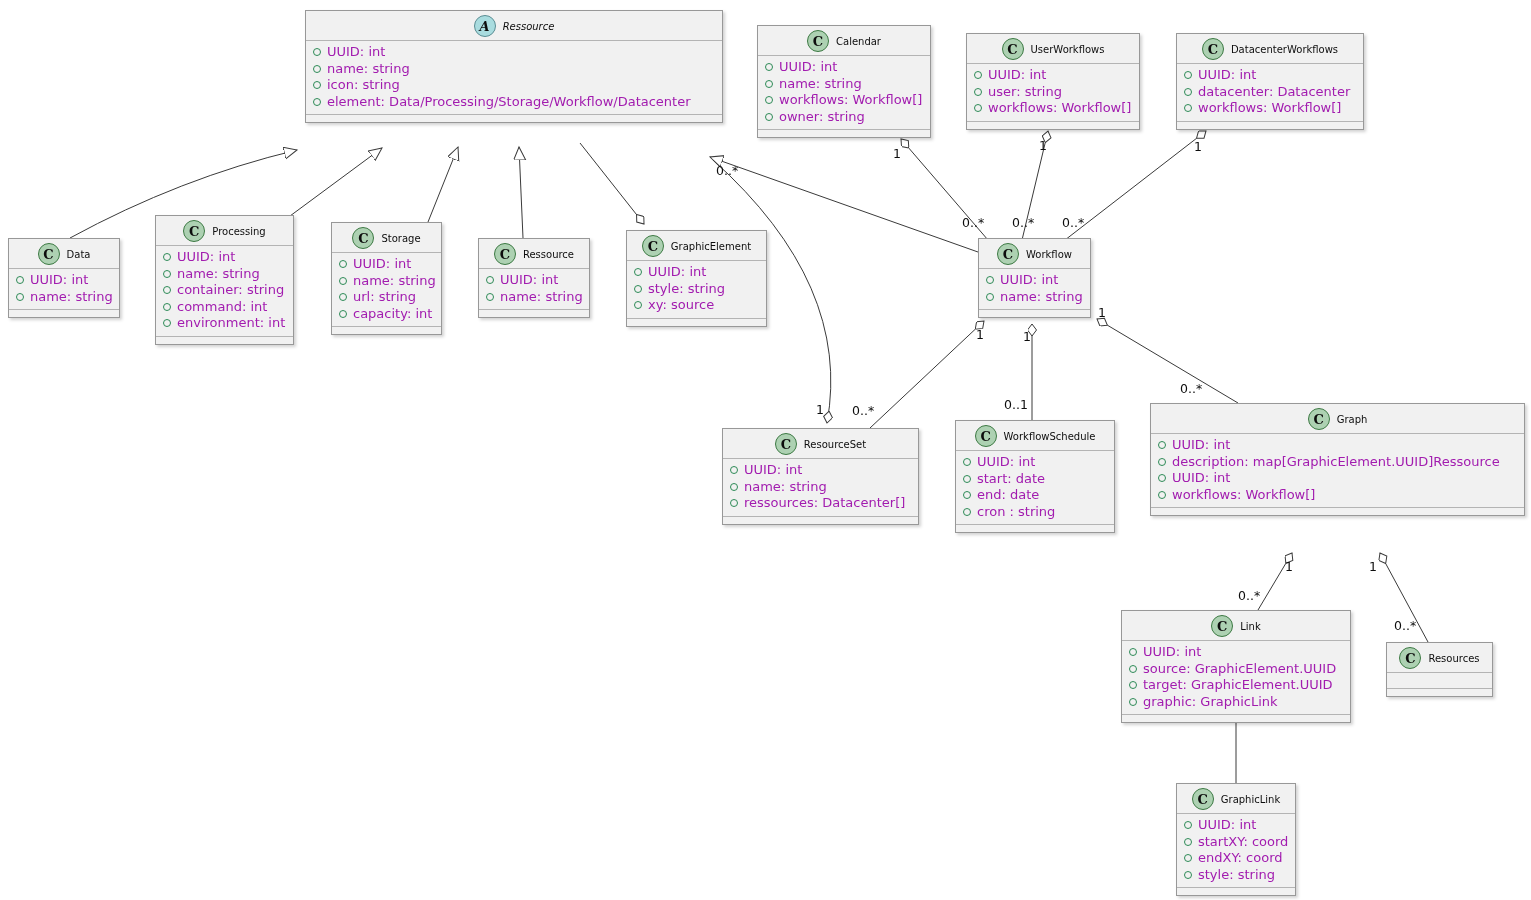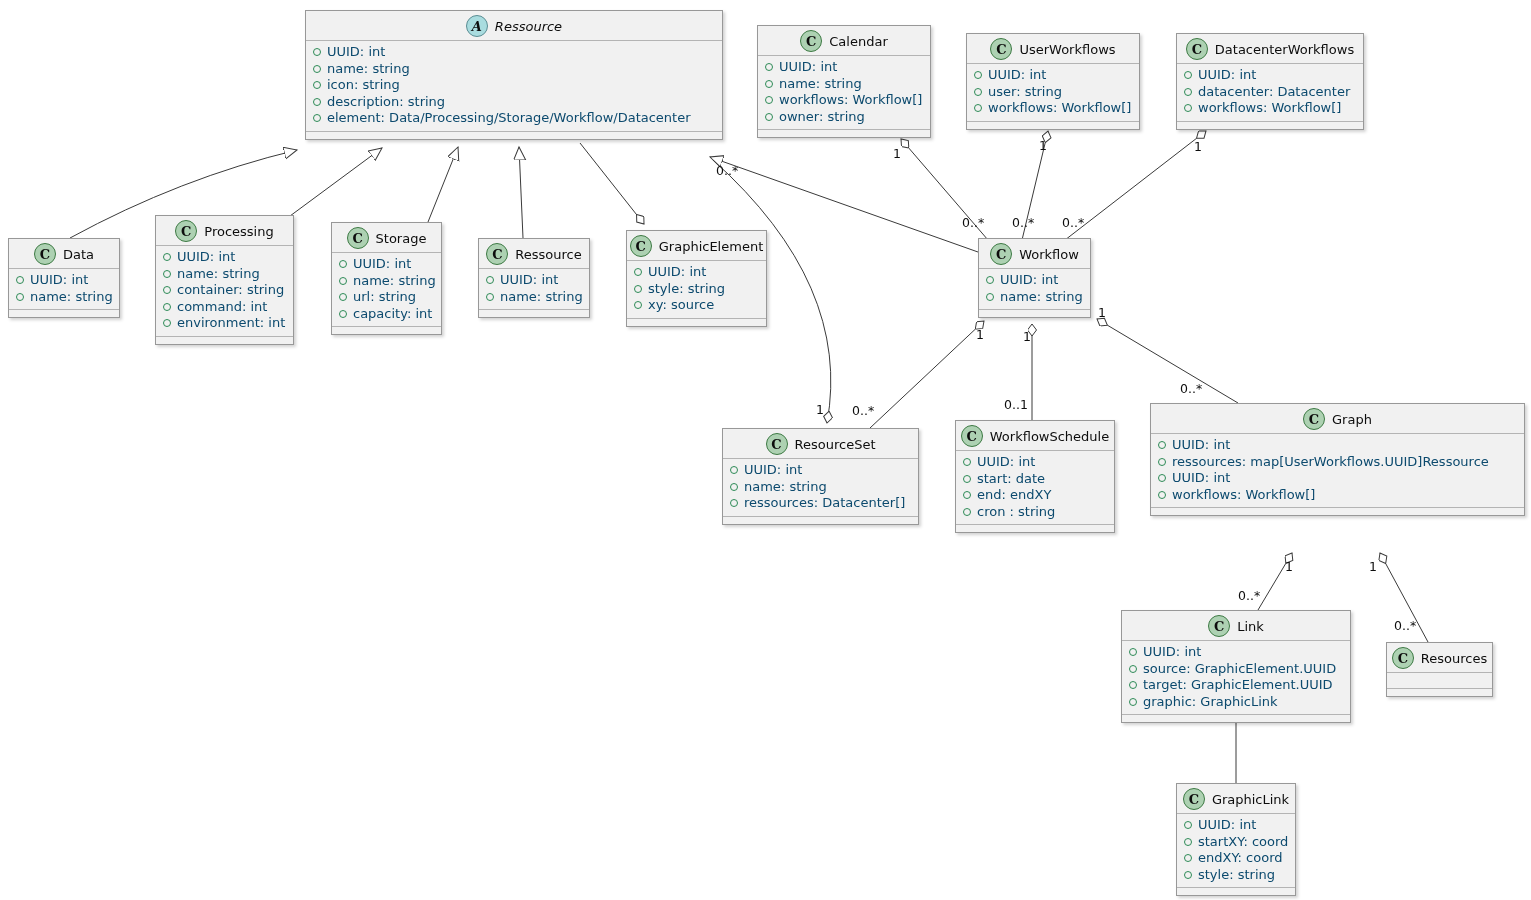--- a/index.html
+++ b/index.html
@@ -6,31 +6,31 @@
   #diagram{position:relative;width:1531px;height:900px;background:#fff;overflow:hidden;
            font-family:"DejaVu Sans","Liberation Sans",sans-serif;}
   #edges-svg{position:absolute;left:0;top:0;z-index:0;}
   #nodes{position:absolute;left:0;top:0;width:100%;height:100%;z-index:1;}
   .edge{fill:none;stroke:#3a3a3a;stroke-width:1;}
   .mult{font-size:12.5px;fill:#0d0d0d;font-family:"DejaVu Sans","Liberation Sans",sans-serif;}
   .uml-class{position:absolute;background:#f1f1f1;border:1px solid #989898;
              box-shadow:2px 2px 3px rgba(0,0,0,0.18);box-sizing:border-box;}
   .uml-header{display:flex;align-items:center;justify-content:center;gap:7px;
               padding:4px 8px 3px 8px;border-bottom:1px solid #b4b4b4;}
-  .uml-header .title{font-size:13px;color:#0d0d0d;white-space:nowrap;}
+  .uml-header .title{font-size:10px;color:#0d0d0d;white-space:nowrap;}
   .uml-class.abstract .title{font-style:italic;}
   .circle{display:inline-flex;align-items:center;justify-content:center;flex:0 0 auto;
           width:20px;height:20px;border-radius:50%;
           font-family:"DejaVu Serif","Liberation Serif",serif;
           font-weight:bold;font-size:13px;color:#0d0d0d;}
   .circle.c{background:#add1b2;border:1px solid #3d7a44;}
   .circle.a{background:#a9dcdf;border:1px solid #5a8d93;font-style:italic;}
   .uml-attrs{margin:0;padding:3px 8px 4px 7px;list-style:none;min-height:8px;}
   .uml-attrs li{display:flex;align-items:center;gap:6px;line-height:16.5px;white-space:nowrap;}
-  .attr-text{font-size:13px;color:#0c4a6e;}
+  .attr-text{font-size:13px;color:#a21caf;}
   .dot{display:inline-block;flex:0 0 auto;width:6px;height:6px;border-radius:50%;
        border:1.5px solid #2e8b57;background:transparent;}
   .uml-methods{border-top:1px solid #b4b4b4;height:7px;}
 </style>
 </head>
 <body>
 
 <div id="diagram">
   <svg id="edges-svg" width="1531" height="900" viewBox="0 0 1531 900" xmlns="http://www.w3.org/2000/svg">
     <defs>
@@ -90,24 +90,20 @@
           <li>
             <span class="dot"></span>
             <span class="attr-text">name: string</span>
           </li>
           <li>
             <span class="dot"></span>
             <span class="attr-text">icon: string</span>
           </li>
           <li>
             <span class="dot"></span>
-            <span class="attr-text">description: string</span>
-          </li>
-          <li>
-            <span class="dot"></span>
             <span class="attr-text">element: Data/Processing/Storage/Workflow/Datacenter</span>
           </li>
         </ul>
         <div class="uml-methods"></div>
       </div>
       <div class="uml-class" style="left: 8px; top: 238px; width: 112px;">
         <div class="uml-header">
           <span class="circle c">C</span>
           <span class="title">Data</span>
         </div>
@@ -329,42 +325,42 @@
           <li>
             <span class="dot"></span>
             <span class="attr-text">UUID: int</span>
           </li>
           <li>
             <span class="dot"></span>
             <span class="attr-text">start: date</span>
           </li>
           <li>
             <span class="dot"></span>
-            <span class="attr-text">end: endXY</span>
+            <span class="attr-text">end: date</span>
           </li>
           <li>
             <span class="dot"></span>
             <span class="attr-text">cron : string</span>
           </li>
         </ul>
         <div class="uml-methods"></div>
       </div>
       <div class="uml-class" style="left: 1150px; top: 403px; width: 375px;">
         <div class="uml-header">
           <span class="circle c">C</span>
           <span class="title">Graph</span>
         </div>
         <ul class="uml-attrs">
           <li>
             <span class="dot"></span>
             <span class="attr-text">UUID: int</span>
           </li>
           <li>
             <span class="dot"></span>
-            <span class="attr-text">ressources: map[UserWorkflows.UUID]Ressource</span>
+            <span class="attr-text">description: map[GraphicElement.UUID]Ressource</span>
           </li>
           <li>
             <span class="dot"></span>
             <span class="attr-text">UUID: int</span>
           </li>
           <li>
             <span class="dot"></span>
             <span class="attr-text">workflows: Workflow[]</span>
           </li>
         </ul>

